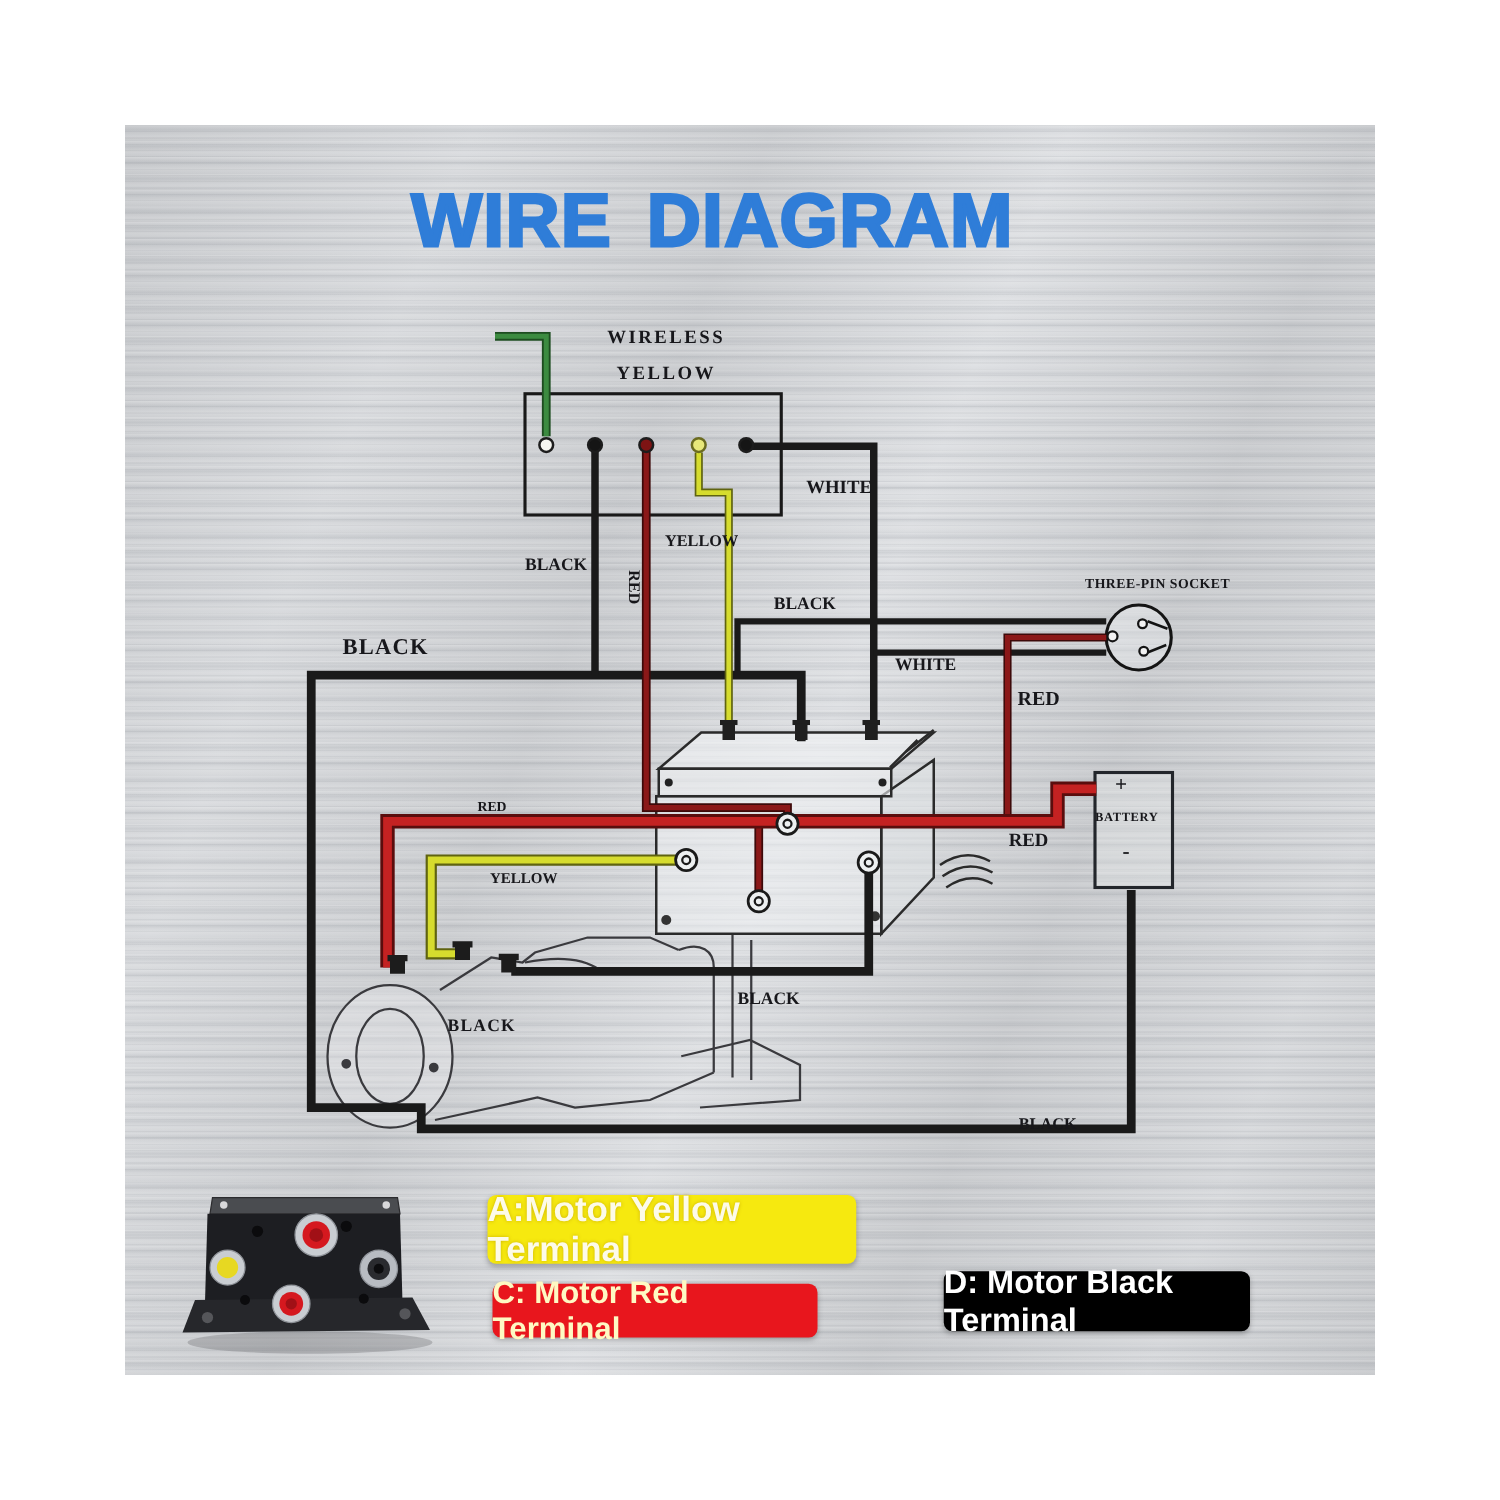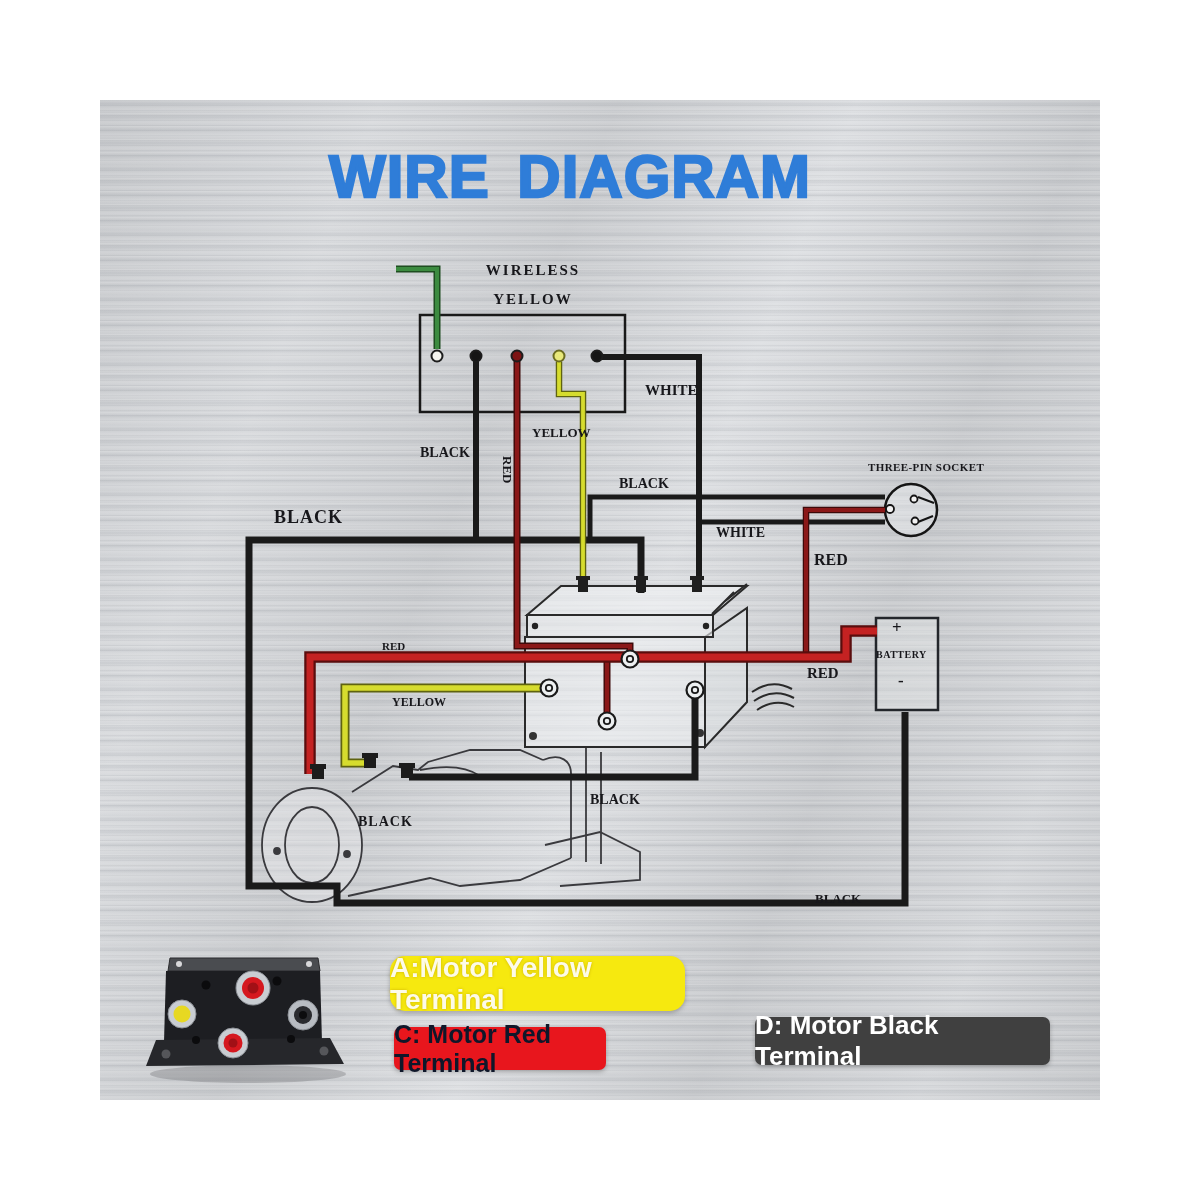--- a/index.html
+++ b/index.html
@@ -34,24 +34,24 @@
   #lbl-black-motor{left:590px;top:793px;font-size:14px;}
   #lbl-black-bottom{left:815px;top:892px;font-size:13px;}
   #lbl-motor{left:358px;top:815px;font-size:14px;letter-spacing:1px;}
   #lbl-batt-plus{left:892px;top:619px;font-size:17px;}
   #lbl-battery{left:876px;top:650px;width:56px;text-align:left;font-size:10px;letter-spacing:0.5px;}
   #lbl-batt-minus{left:898px;top:672px;font-size:17px;}
   
   .badge{position:absolute;border-radius:7px;display:flex;align-items:center;justify-content:center;
     font-weight:700;box-shadow:0 2px 4px rgba(60,60,60,0.35);}
   #badge-a{left:390px;top:956px;width:295px;height:55px;background:#f6e90f;color:#fdfbe8;
-    font-size:28px;text-shadow:0 0 3px rgba(198,168,0,0.85);border-radius:15px;}
-  #badge-c{left:394px;top:1027px;width:212px;height:43px;background:#e8161d;color:#0f172a;font-size:25px;}
+    font-size:28px;text-shadow:0 0 3px rgba(198,168,0,0.85);}
+  #badge-c{left:394px;top:1027px;width:260px;height:43px;background:#e8161d;color:#fef9c3;font-size:25px;}
   #badge-b{left:758px;top:957px;width:292px;height:46px;background:#e8161d;color:#ffffff;font-size:26px;}
-  #badge-d{left:755px;top:1017px;width:295px;height:48px;background:#404040;color:#ffffff;font-size:26px;}
+  #badge-d{left:755px;top:1017px;width:245px;height:48px;background:#000000;color:#ffffff;font-size:26px;}
 </style>
 </head>
 <body>
 
 <div id="stage">
   <div id="panel"></div>
 
   <div id="title">WIRE DIAGRAM</div>
 
   <svg width="1200" height="1200" viewBox="0 0 1200 1200">

